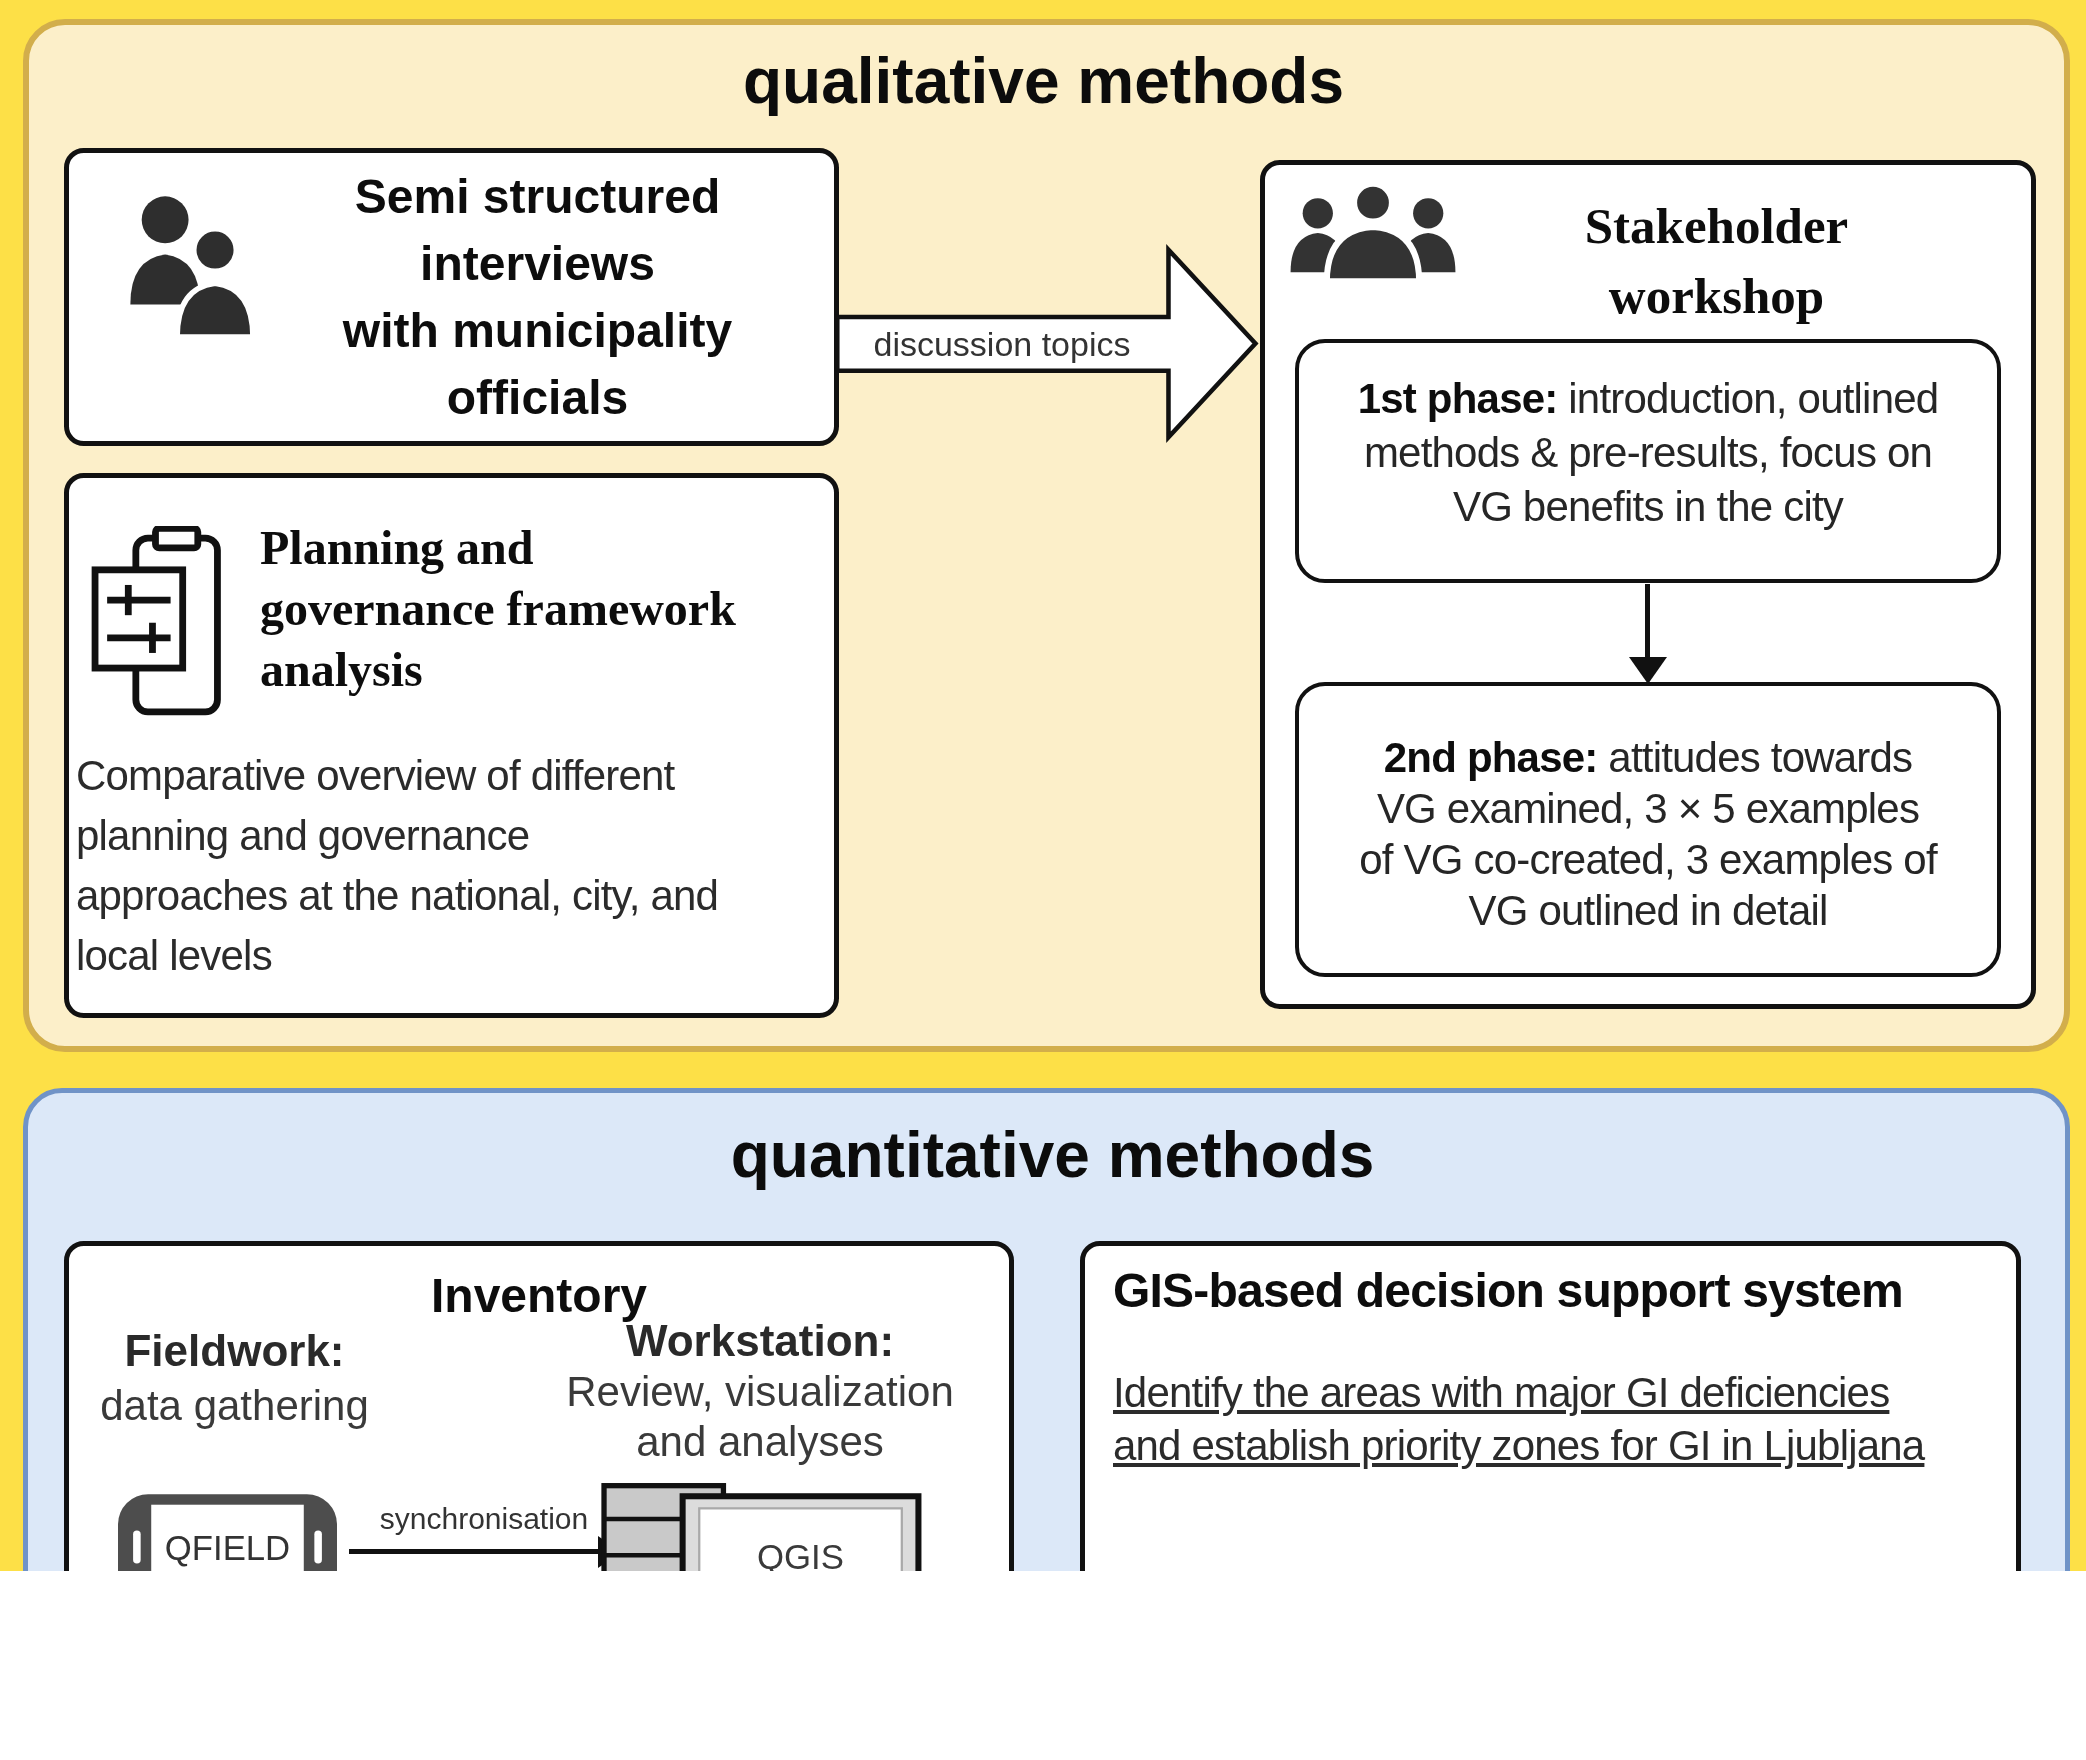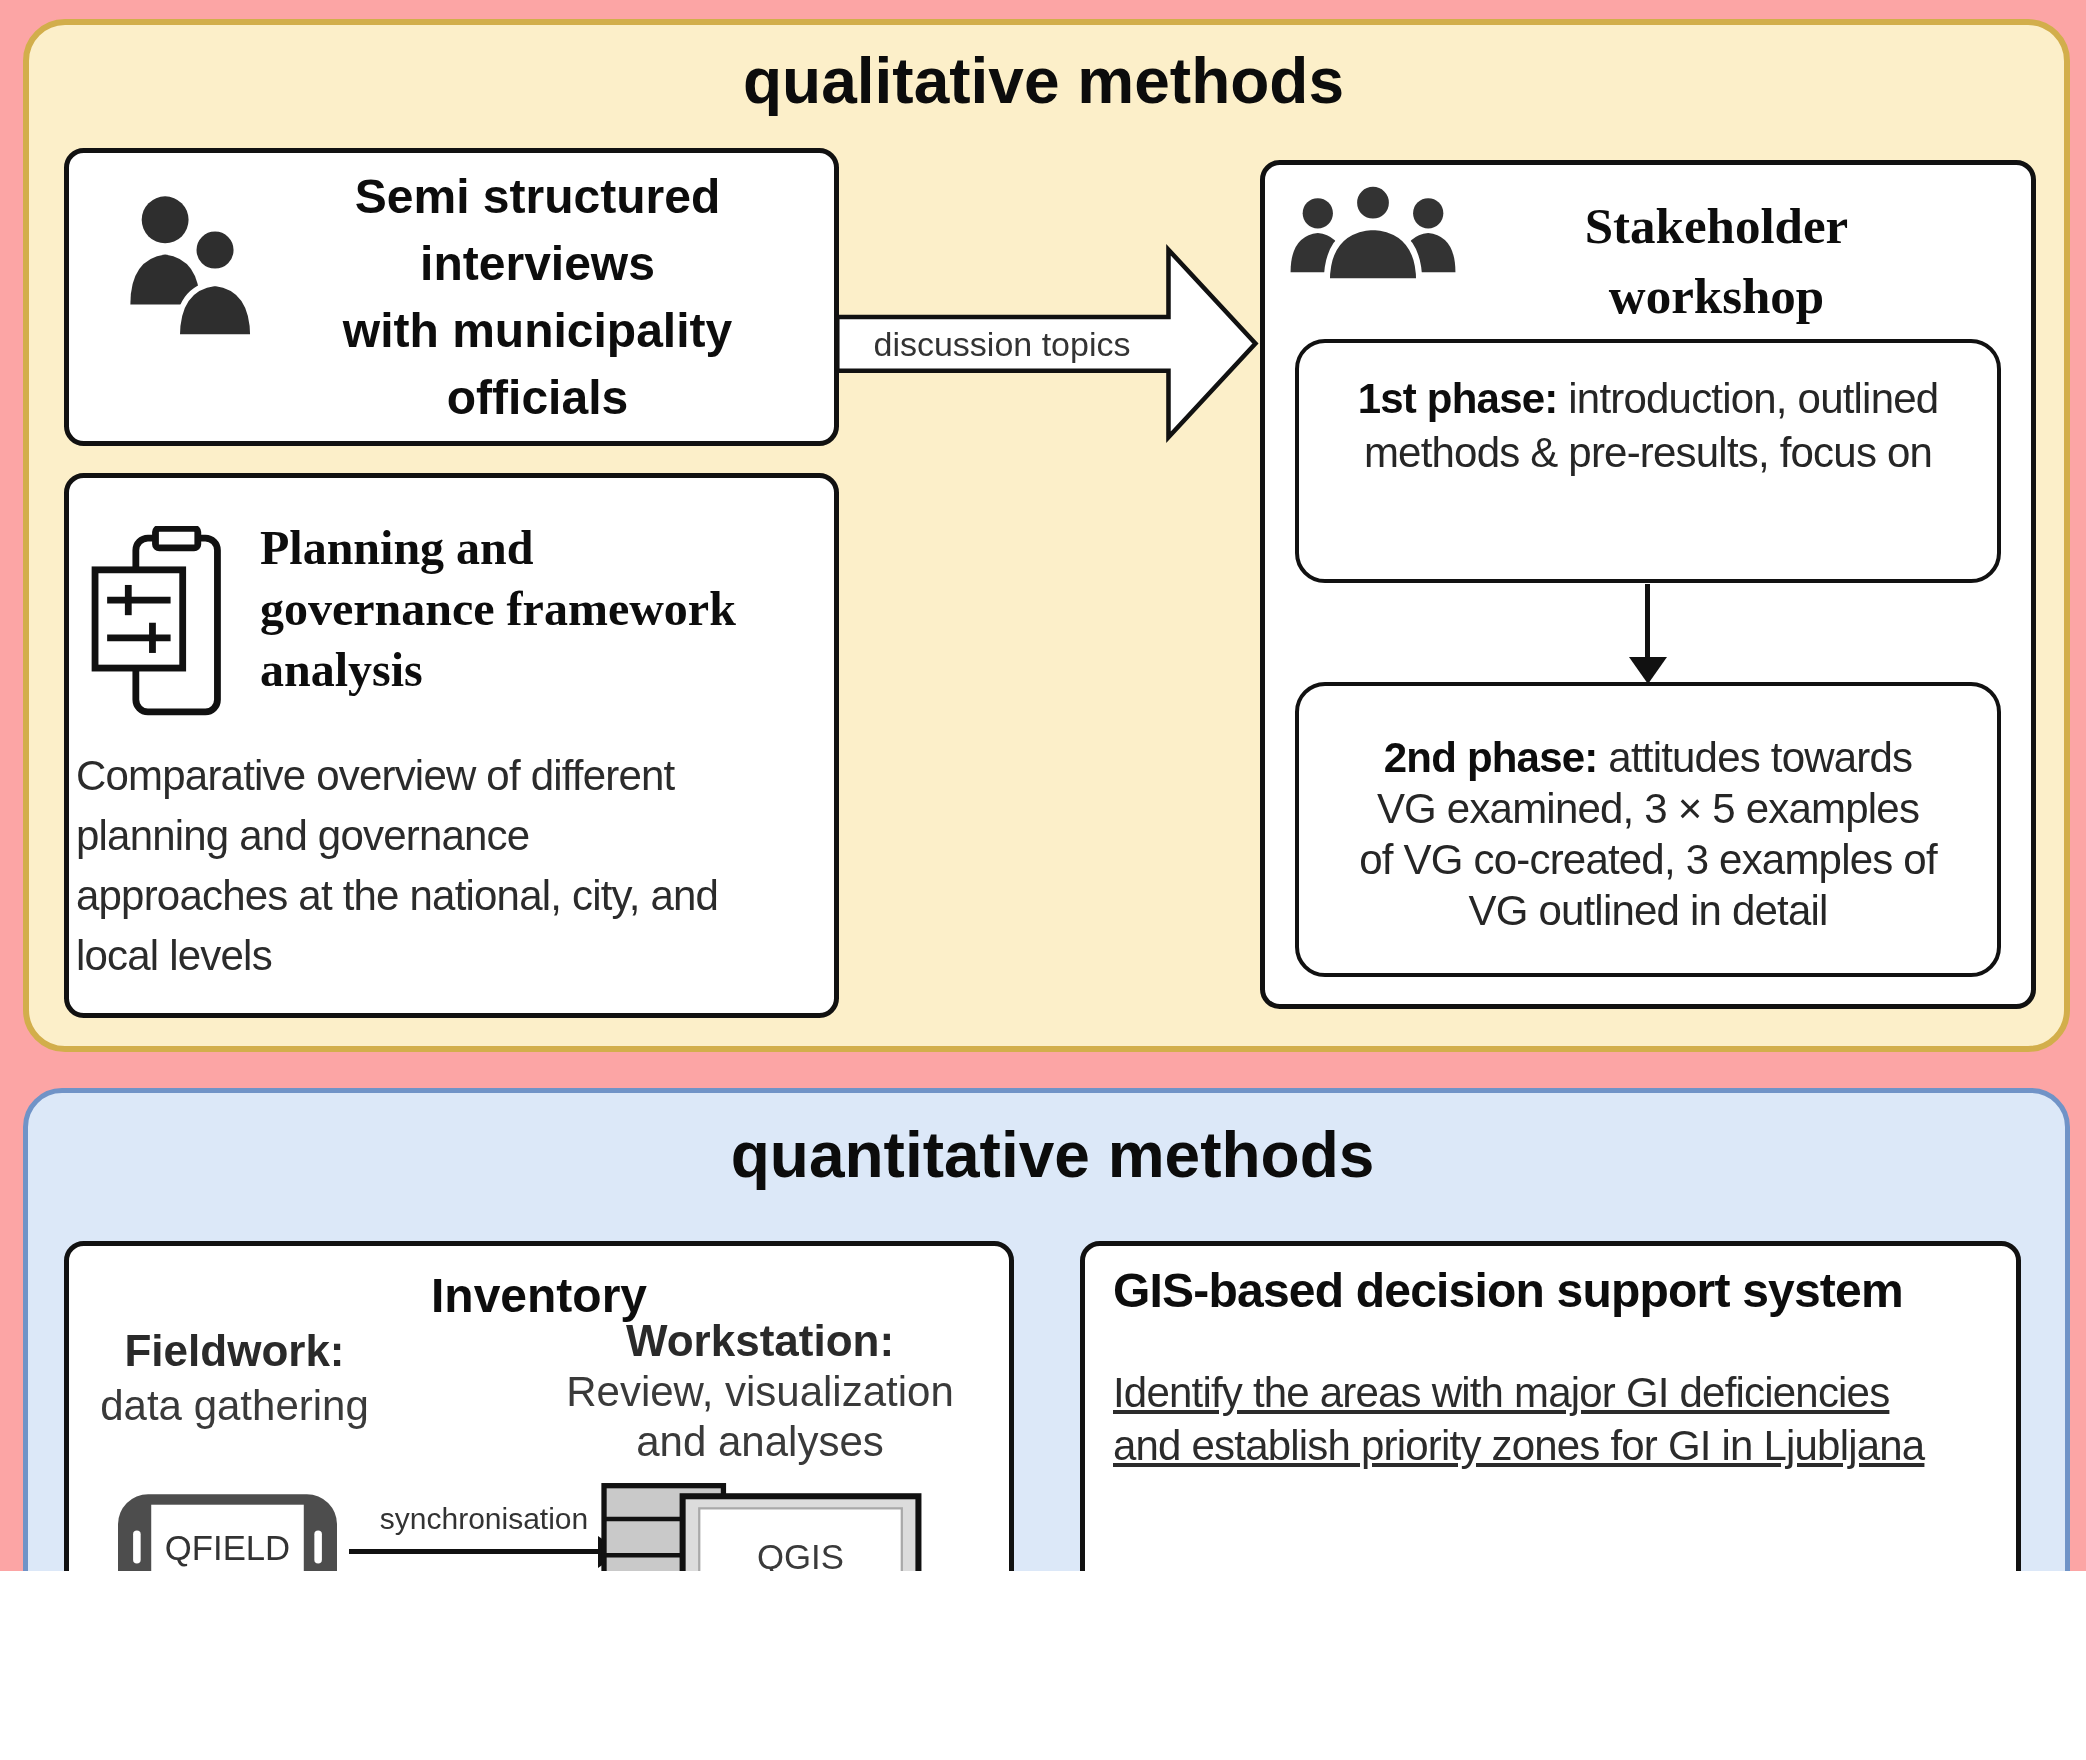--- a/index.html
+++ b/index.html
@@ -1,16 +1,16 @@
 <!DOCTYPE html>
 <html style="font-size:12px"><head>
 <meta charset="utf-8">
 <style>
   html,body{margin:0;padding:0;background:#fff;}
-  .canvas{position:relative;width:2087px;height:1571px;background:#fca5a5;overflow:hidden;
+  .canvas{position:relative;width:2087px;height:1571px;background:#fde047;overflow:hidden;
           font-family:"Liberation Sans",sans-serif;color:#111;}
   .abs{position:absolute;}
   .panel{position:absolute;box-sizing:border-box;}
   .panel.yellow{left:23px;top:19px;width:2047px;height:1033px;background:#FCEFC9;
                 border:6px solid #D2AE4B;border-radius:42px;}
   .panel.blue{left:23px;top:1088px;width:2047px;height:659px;background:#DCE8F8;
               border:5.3px solid #7093C7;border-radius:39px;}
   .panel-title{position:absolute;left:0;width:100%;text-align:center;
                font-size:64px;font-weight:bold;letter-spacing:0;color:#0c0c0c;}
   .wbox{position:absolute;box-sizing:border-box;background:#fff;border:5.3px solid #111;border-radius:19.7px;}
@@ -100,20 +100,21 @@
   </svg>
   <div class="lines serif-title-c" style="left:1467px;top:191px;width:499px;">
     <div>Stakeholder</div>
     <div>workshop</div>
   </div>
 
   <div class="rbox" style="left:1295px;top:339px;width:706px;height:244px;"></div>
   <div class="lines phase-text" style="left:1318px;top:372px;width:660px;">
     <div><b>1st phase:</b><span> introduction, outlined</span></div>
     <div>methods &amp; pre-results, focus on</div>
+    <div>VG benefits in the city</div>
   </div>
 
   <div class="vline" style="left:1645px;top:584px;width:4.5px;height:74px;"></div>
   <div class="tri-down" style="left:1629px;top:657px;"></div>
 
   <div class="rbox" style="left:1295px;top:682px;width:706px;height:295px;"></div>
   <div class="lines phase-text" style="left:1318px;top:732px;width:660px;line-height:51px;">
     <div><b>2nd phase:</b><span> attitudes towards</span></div>
     <div>VG examined, 3 × 5 examples</div>
     <div>of VG co-created, 3 examples of</div>

